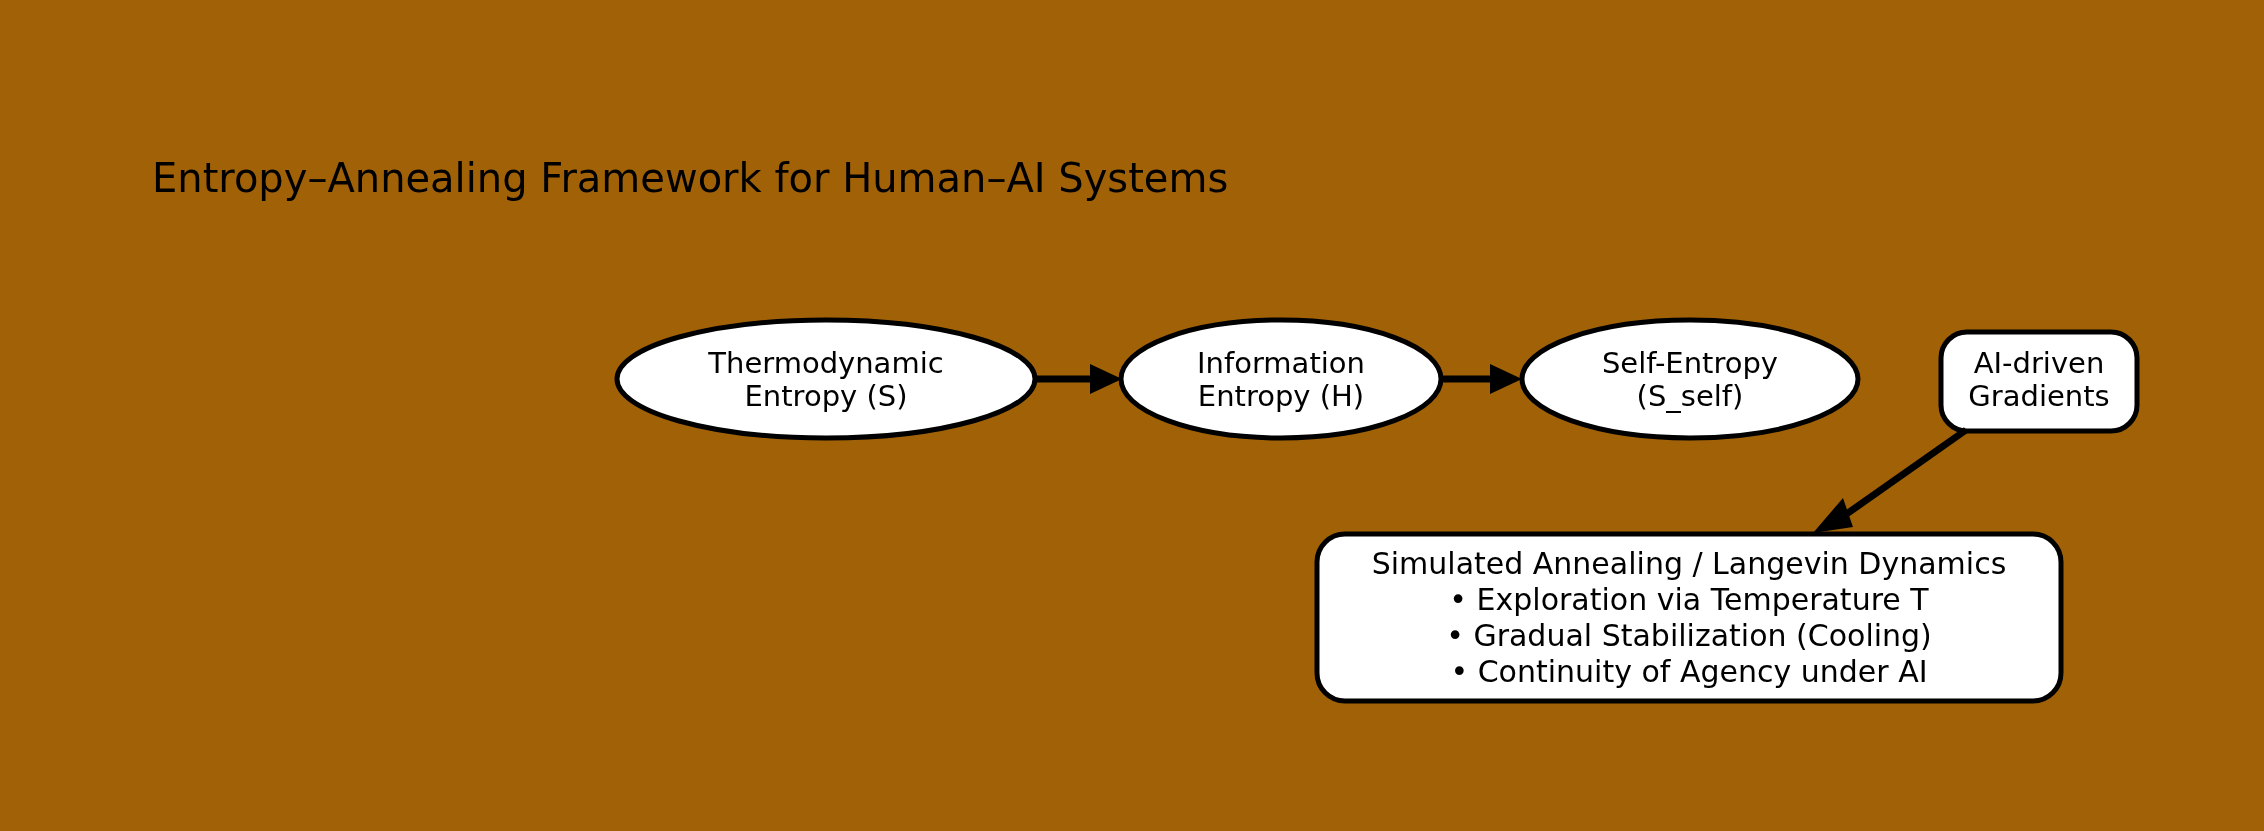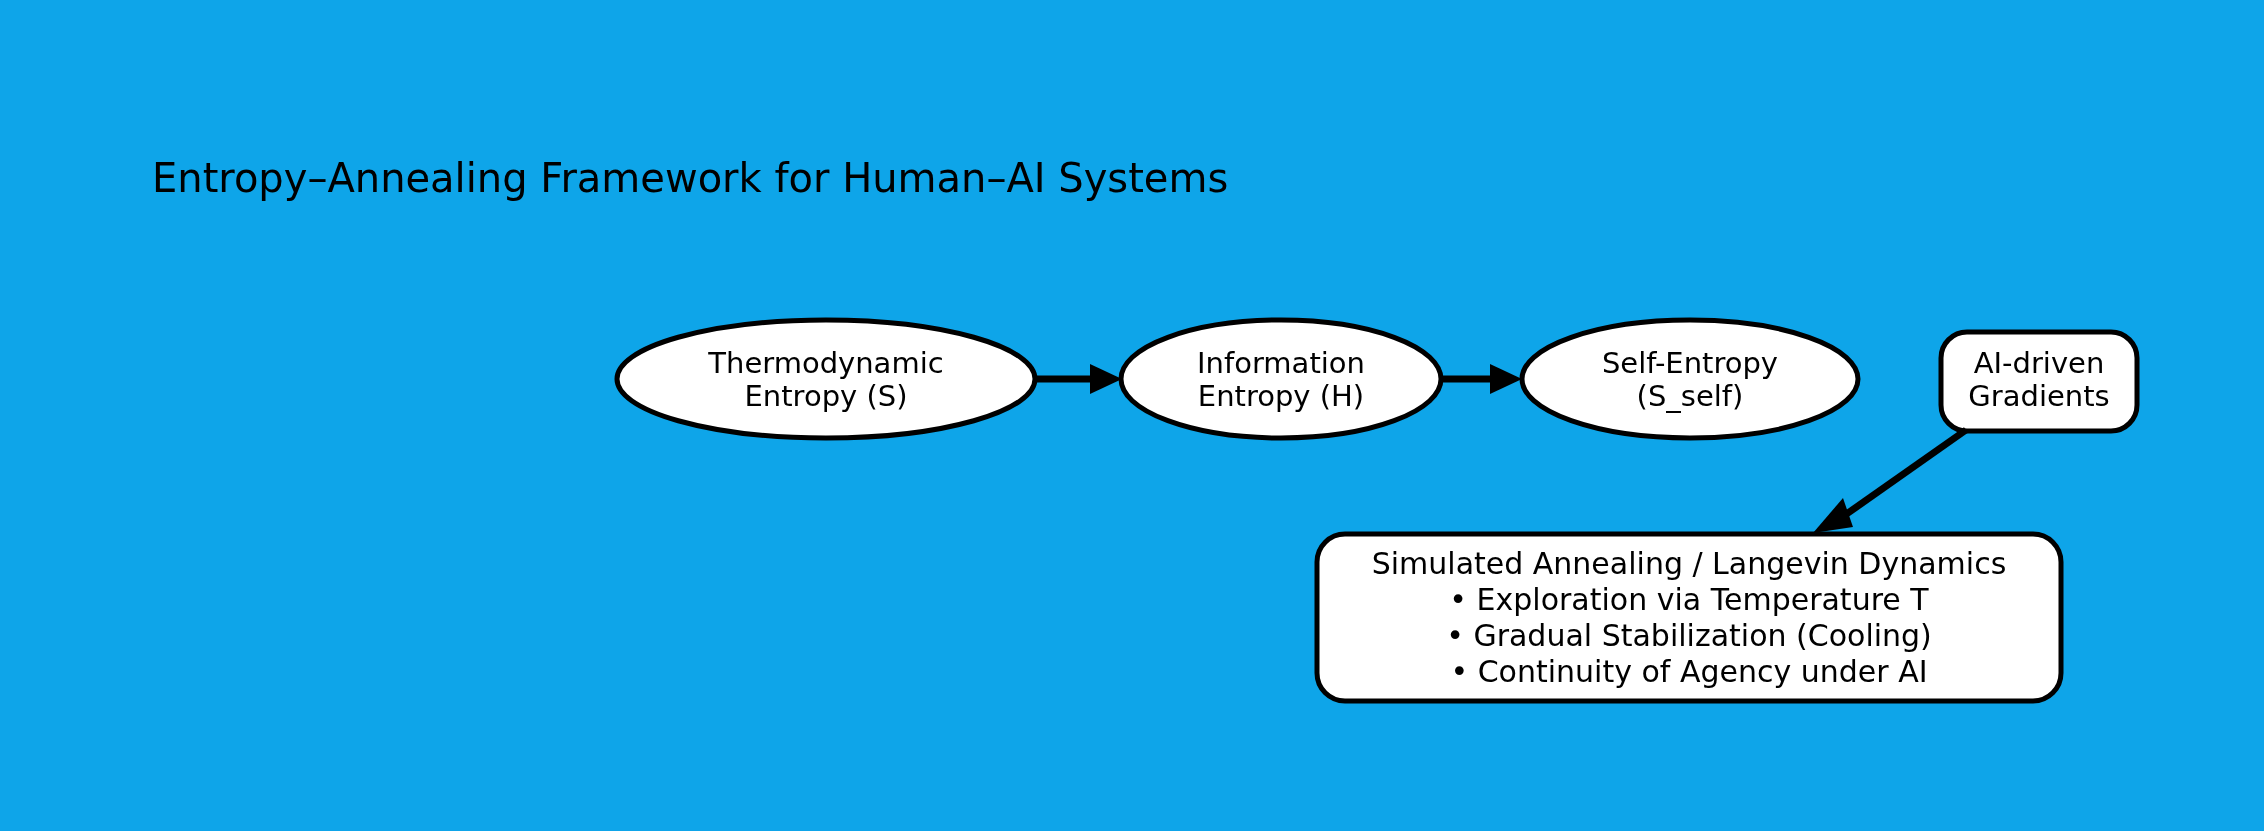--- a/index.html
+++ b/index.html
@@ -8,21 +8,21 @@
     padding: 0;
     background: #ffffff;
   }
   body {
     font-family: "DejaVu Sans", sans-serif;
   }
   #canvas {
     position: relative;
     width: 2264px;
     height: 831px;
-    background: #0ea5e9;
+    background: #a16207;
     overflow: hidden;
   }
   #diagram-svg {
     position: absolute;
     left: 0;
     top: 0;
     width: 2264px;
     height: 831px;
   }
   .node-text {

